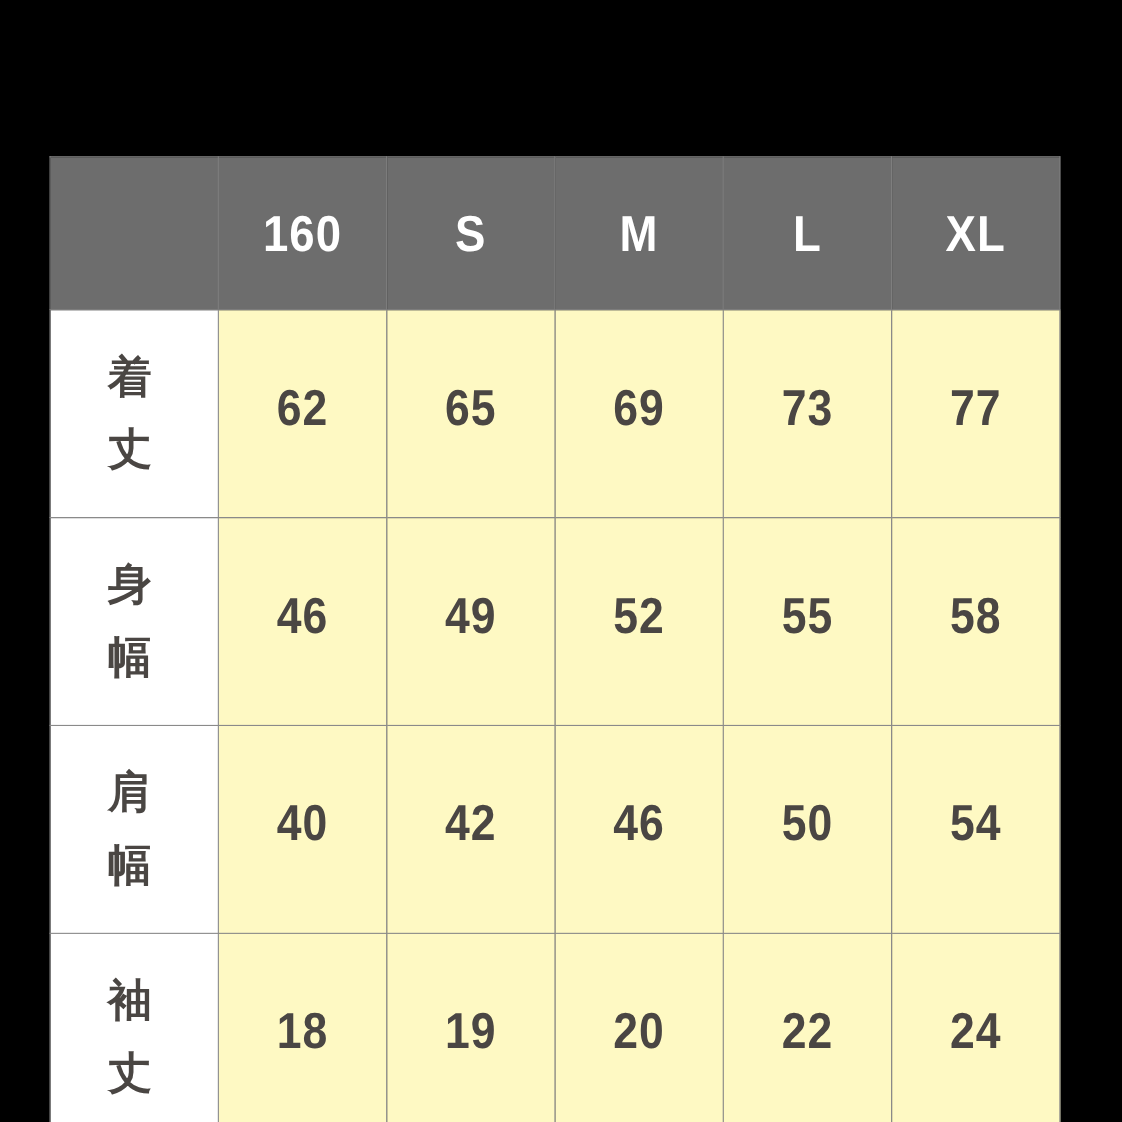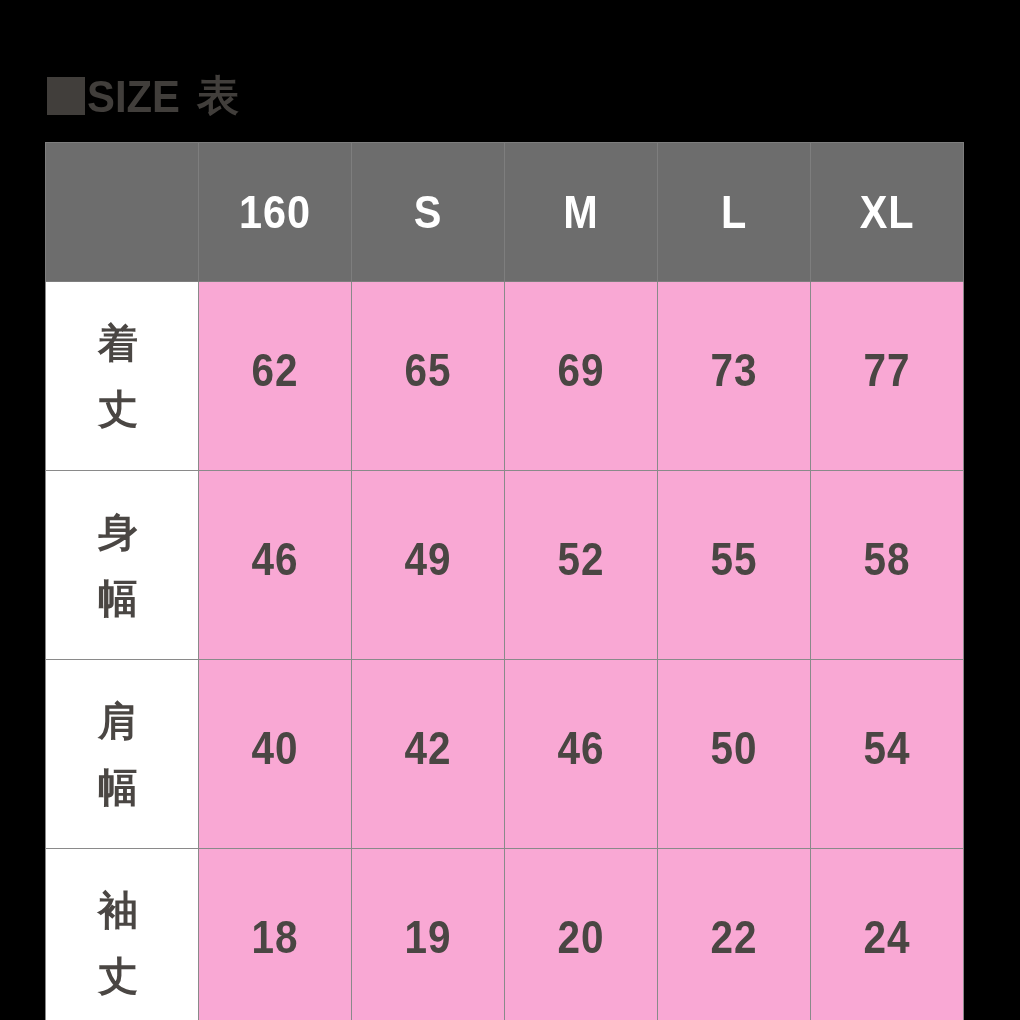--- a/index.html
+++ b/index.html
@@ -95,21 +95,21 @@
   .hdr-inner {
     display: block;
     transform: scaleX(0.90);
     transform-origin: center center;
     letter-spacing: 1px;
   }
 
   
   .size-table tbody td {
     height: 164px;
-    background: #f9a8d4;
+    background: #fef9c3;
     color: #4a4643;
     font-size: 46px;
     font-weight: bold;
     line-height: 1;
   }
   .val-inner {
     display: block;
     transform: scaleX(0.88) translateY(-6px);
     transform-origin: center center;
     letter-spacing: 1px;
@@ -136,25 +136,20 @@
   }
   .label-stack .ch + .ch {
     margin-top: 26px;
   }
 </style>
 </head>
 <body>
 
 <div id="page">
 
-  <div class="title-row">
-    <span class="title-bullet"></span>
-    <span class="title-text">SIZE</span>
-    <span class="title-jp">表</span>
-  </div>
 
   <table class="size-table">
     <colgroup>
       <col class="label-col">
       <col class="size-col">
       <col class="size-col">
       <col class="size-col">
       <col class="size-col">
       <col class="size-col">
     </colgroup>

